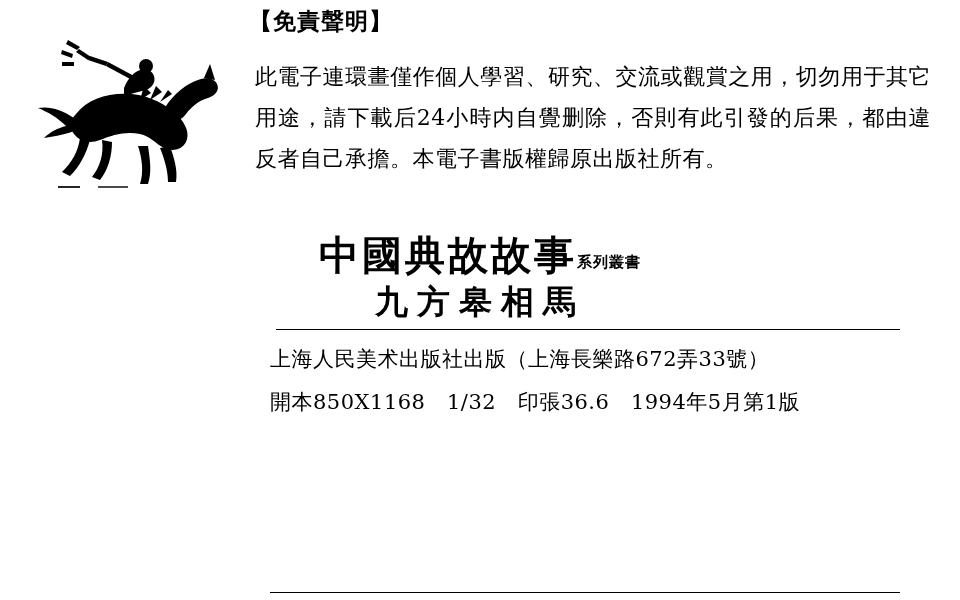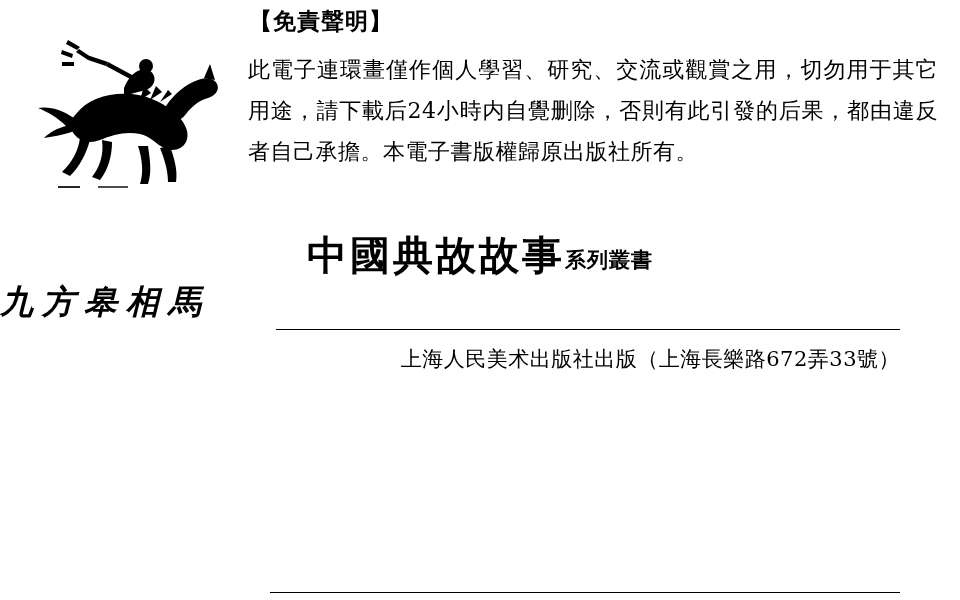--- a/index.html
+++ b/index.html
@@ -42,21 +42,21 @@
     position: absolute;
     left: 247px;
     top: 48px;
     width: 692px;
     font-size: 22px;
     line-height: 41px;
     letter-spacing: 0.5px;
     text-align: justify;
   }
   .disclaimer-body p {
-    margin: 1px;
+    margin: 8px;
   }
 
   
   .horse-art {
     position: absolute;
     left: 28px;
     top: 36px;
     width: 195px;
     height: 155px;
   }
@@ -70,35 +70,35 @@
     text-align: center;
     white-space: nowrap;
   }
   .series-main {
     font-size: 40px;
     font-weight: bold;
     letter-spacing: 3px;
     font-family: Liberation Sans, sans-serif;
   }
   .series-sub {
-    font-size: 21px;
+    font-size: 15px;
     font-weight: bold;
     letter-spacing: 1px;
     vertical-align: 2px;
   }
   .book-title {
     position: absolute;
     left: 0;
     top: 280px;
     width: 960px;
+    text-align: center;
     font-size: 33px;
     font-weight: bold;
     letter-spacing: 9px;
     white-space: nowrap;
-    font-style: italic;
   }
 
   
   .rule {
     position: absolute;
     background: #000000;
     height: 1px;
   }
   .rule-top {
     left: 276px;
@@ -112,21 +112,21 @@
   }
 
   
   .imprint {
     position: absolute;
     left: 270px;
     top: 338px;
     width: 630px;
   }
   .imprint-line {
-    text-align: right;
+    text-align: left;
     font-size: 21px;
     line-height: 43px;
     white-space: nowrap;
     letter-spacing: 0.5px;
   }
 </style>
 </head>
 <body>
 
 <div class="page">
@@ -187,17 +187,18 @@
   <div class="series-line">
     <span class="series-main">中國典故故事</span><span class="series-sub">系列叢書</span>
   </div>
 
   <div class="book-title">九方皋相馬</div>
 
   <div class="rule rule-top"></div>
 
   <div class="imprint">
     <div class="imprint-line">上海人民美术出版社出版（上海長樂路672弄33號）</div>
+    <div class="imprint-line">開本850X1168　1/32　印張36.6　1994年5月第1版</div>
   </div>
 
   <div class="rule rule-bottom"></div>
 
 </div>
 
 </body></html>

